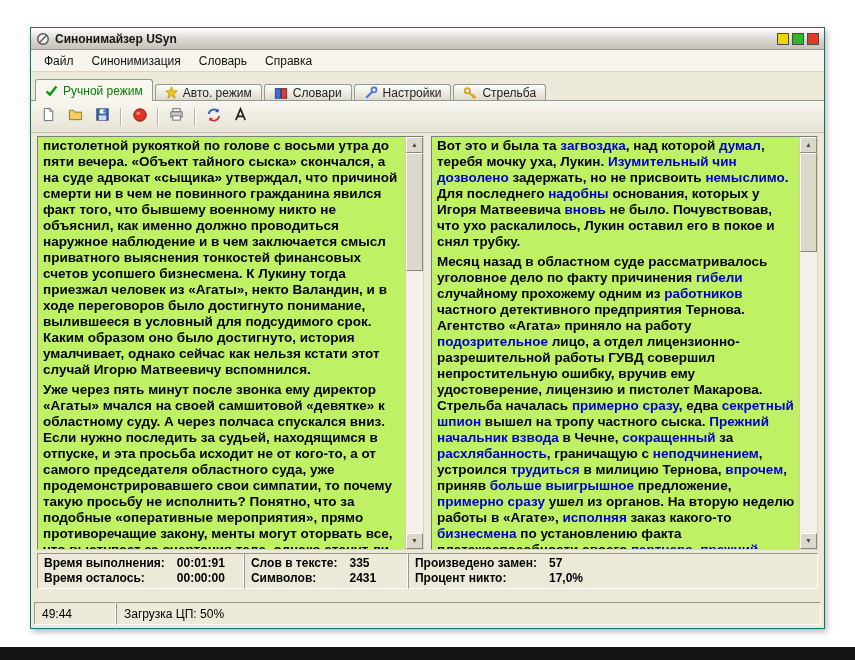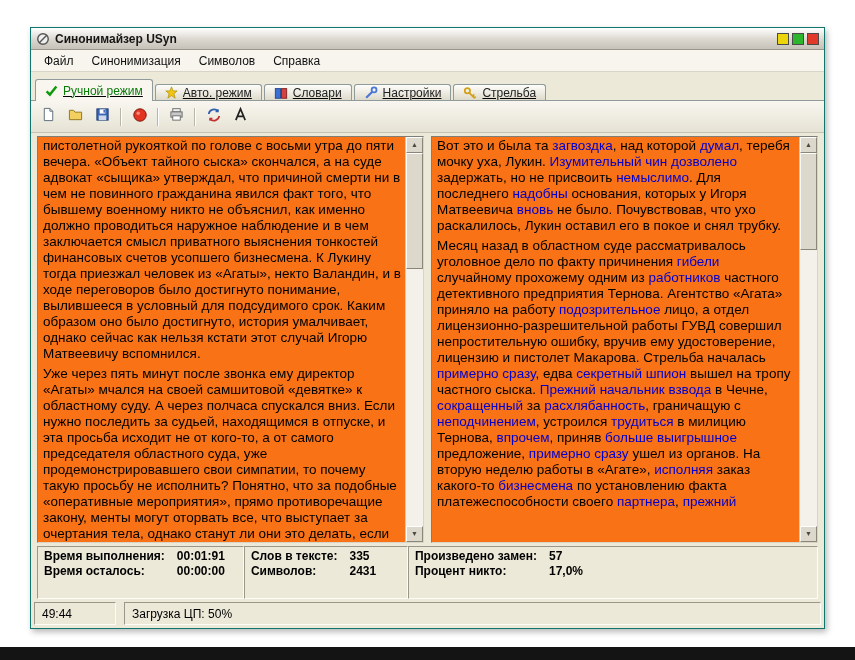--- a/index.html
+++ b/index.html
@@ -24,21 +24,21 @@
   .win-btn{width:12px;height:12px;border:1px solid #4a4a4a;box-sizing:border-box}
   
   .menubar{
     flex:0 0 21px;background:#f7f5ee;border-bottom:1px solid #d8d4c8;
     display:flex;align-items:center;padding:0 4px;font-size:12px;color:#111;
   }
   .menu-item{padding:3px 9px}
   
   .tabstrip{
     flex:0 0 25px;display:flex;align-items:flex-end;gap:2px;padding:3px 4px 0 4px;
-    background:#ece9d8;border-bottom:1px solid #919b9c;text-decoration:underline;
+    background:#ece9d8;border-bottom:1px solid #919b9c;
   }
   .tab{
     display:flex;align-items:center;gap:5px;height:16px;padding:0 9px;font-size:12px;color:#222;
     background:linear-gradient(#fdfdfa,#dedacb);border:1px solid #8f9a9b;border-bottom:none;
     border-radius:3px 3px 0 0;box-sizing:border-box;white-space:nowrap;
   }
   .tab.active{
     height:22px;background:#f8f6ef;color:#0a7a0a;position:relative;z-index:2;margin-bottom:-1px;
   }
   .tab-icon{display:flex;align-items:center}
@@ -46,22 +46,22 @@
   .toolbar{
     flex:0 0 31px;background:linear-gradient(#f8f6ef,#e6e2d4);
     border-bottom:1px solid #c4c0b2;display:flex;align-items:center;gap:2px;padding:0 5px;
   }
   .tb-btn{width:23px;height:23px;display:flex;align-items:center;justify-content:center;
     border:1px solid transparent;border-radius:2px}
   .tb-sep{width:1px;height:18px;background:#b9b5a8;border-right:1px solid #ffffff;margin:0 3px}
   
   .main{flex:1 1 auto;min-height:0;display:flex;gap:7px;padding:3px 6px 2px 6px}
   .pane{
-    flex:1 1 0;min-width:0;background:#f97316;display:flex;overflow:hidden;box-sizing:border-box;
-    border:1px solid;border-color:#7e7e76 #d8d4c8 #d8d4c8 #7e7e76;
+    flex:1 1 0;min-width:0;background:#bef264;display:flex;overflow:hidden;box-sizing:border-box;
+    border:1px solid;border-color:#7e7e76 #d8d4c8 #d8d4c8 #7e7e76;font-weight:bold;
   }
   .pane-text{
     flex:1 1 auto;min-width:0;padding:1px 4px 0 5px;font-size:13.5px;line-height:16px;
     color:#000;overflow:hidden;
   }
   .para{margin:0}
   .para + .para{margin-top:4px}
   .hl{color:var(--hl,#0000cc)}
   
   .scrollbar{flex:0 0 17px;display:flex;flex-direction:column;background:#f3f1e9;border-left:1px solid #d0ccc0}
@@ -86,25 +86,25 @@
   .progress-fill{
     height:100%;width:0;
     background:
       repeating-linear-gradient(90deg,rgba(255,255,255,0) 0 9px,rgba(255,255,255,.30) 9px 11px),
       linear-gradient(180deg,#aec5ee,var(--accent,#3a6cc4) 50%,#27509e);
   }
   
   .stats{flex:0 0 auto;margin:1px 6px;display:grid;grid-template-columns:26.5% 21% 1fr}
   .stat-cell{
     border:1px solid;border-color:#9a968a #fcfcf8 #fcfcf8 #9a968a;background:#ece9d8;
-    padding:2px 4px 20px 6px;display:grid;grid-template-columns:max-content 1fr;
+    padding:2px 4px 3px 6px;display:grid;grid-template-columns:max-content 1fr;
     column-gap:12px;row-gap:1px;font-size:12px;font-weight:bold;color:#000;box-sizing:border-box;
   }
   
-  .statusbar{flex:0 0 23px;display:flex;gap:8px;padding:2px 3px 3px 3px;align-items:stretch}
+  .statusbar{flex:0 0 23px;display:flex;gap:0;padding:12px 3px 3px 3px;align-items:stretch}
   .sb-panel{
     border:1px solid;border-color:#9a968a #fcfcf8 #fcfcf8 #9a968a;
     font-size:12px;padding:1px 7px;display:flex;align-items:center;color:#000;box-sizing:border-box;
   }
   .sb-time{flex:0 0 82px}
   .sb-cpu{flex:1 1 auto}
   .bottom-strip{position:absolute;left:0;bottom:0;width:855px;height:13px;background:#141414}
 </style>
 </head>
 <body>
@@ -122,21 +122,21 @@
     <span class="win-buttons">
         <span class="win-btn" style="background: rgb(236, 213, 10);"></span>
         <span class="win-btn" style="background: rgb(45, 181, 45);"></span>
         <span class="win-btn" style="background: rgb(226, 58, 42);"></span>
       </span>
   </div>
 
   <div class="menubar">
       <div class="menu-item">Файл</div>
       <div class="menu-item">Синонимизация</div>
-      <div class="menu-item">Символов</div>
+      <div class="menu-item">Словарь</div>
       <div class="menu-item">Справка</div>
     </div>
 
   <div class="tabstrip">
       <div class="tab active">
         <span class="tab-icon">
           <svg width="13" height="13" viewBox="0 0 16 16">
             <path d="M2 9l4 4L14 3" fill="none" stroke="#0c9a0c" stroke-width="3"></path>
           </svg>
         </span>

